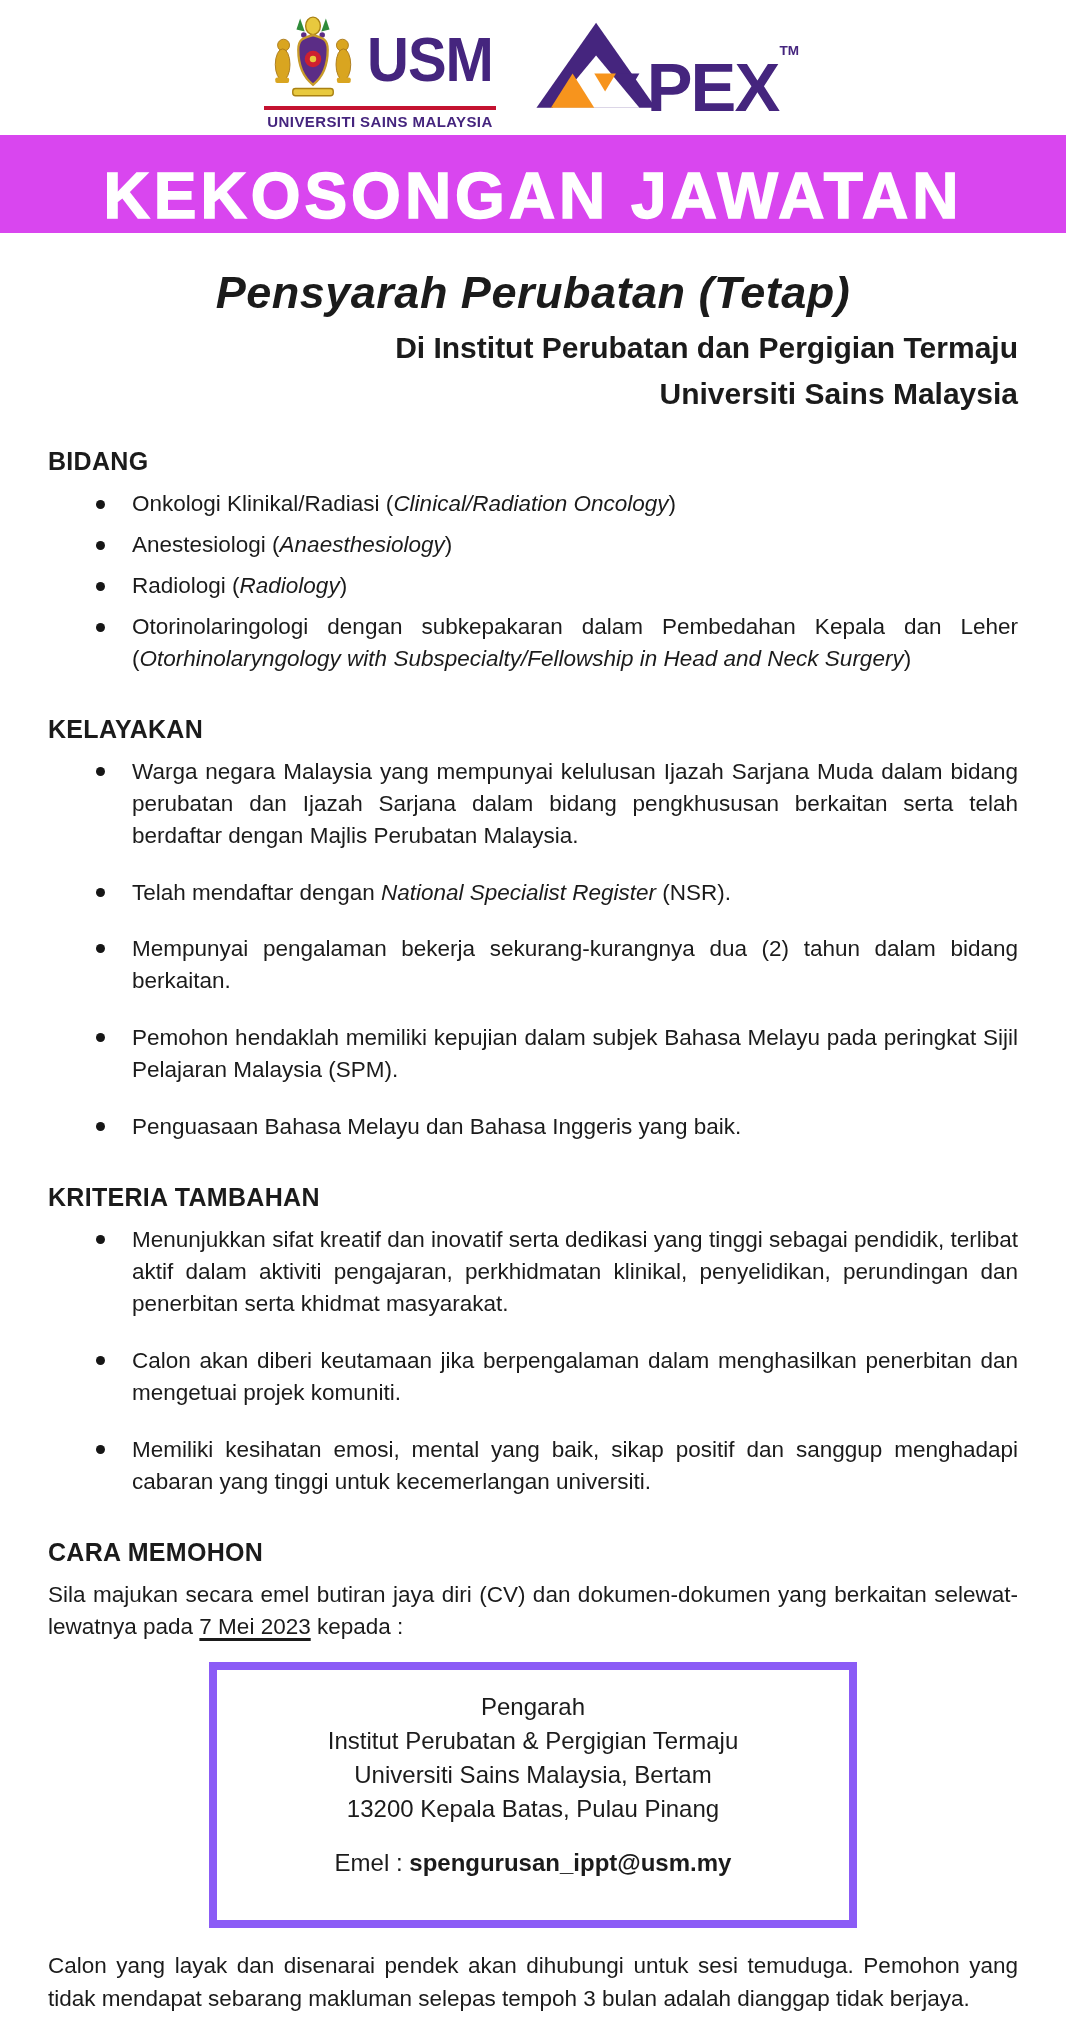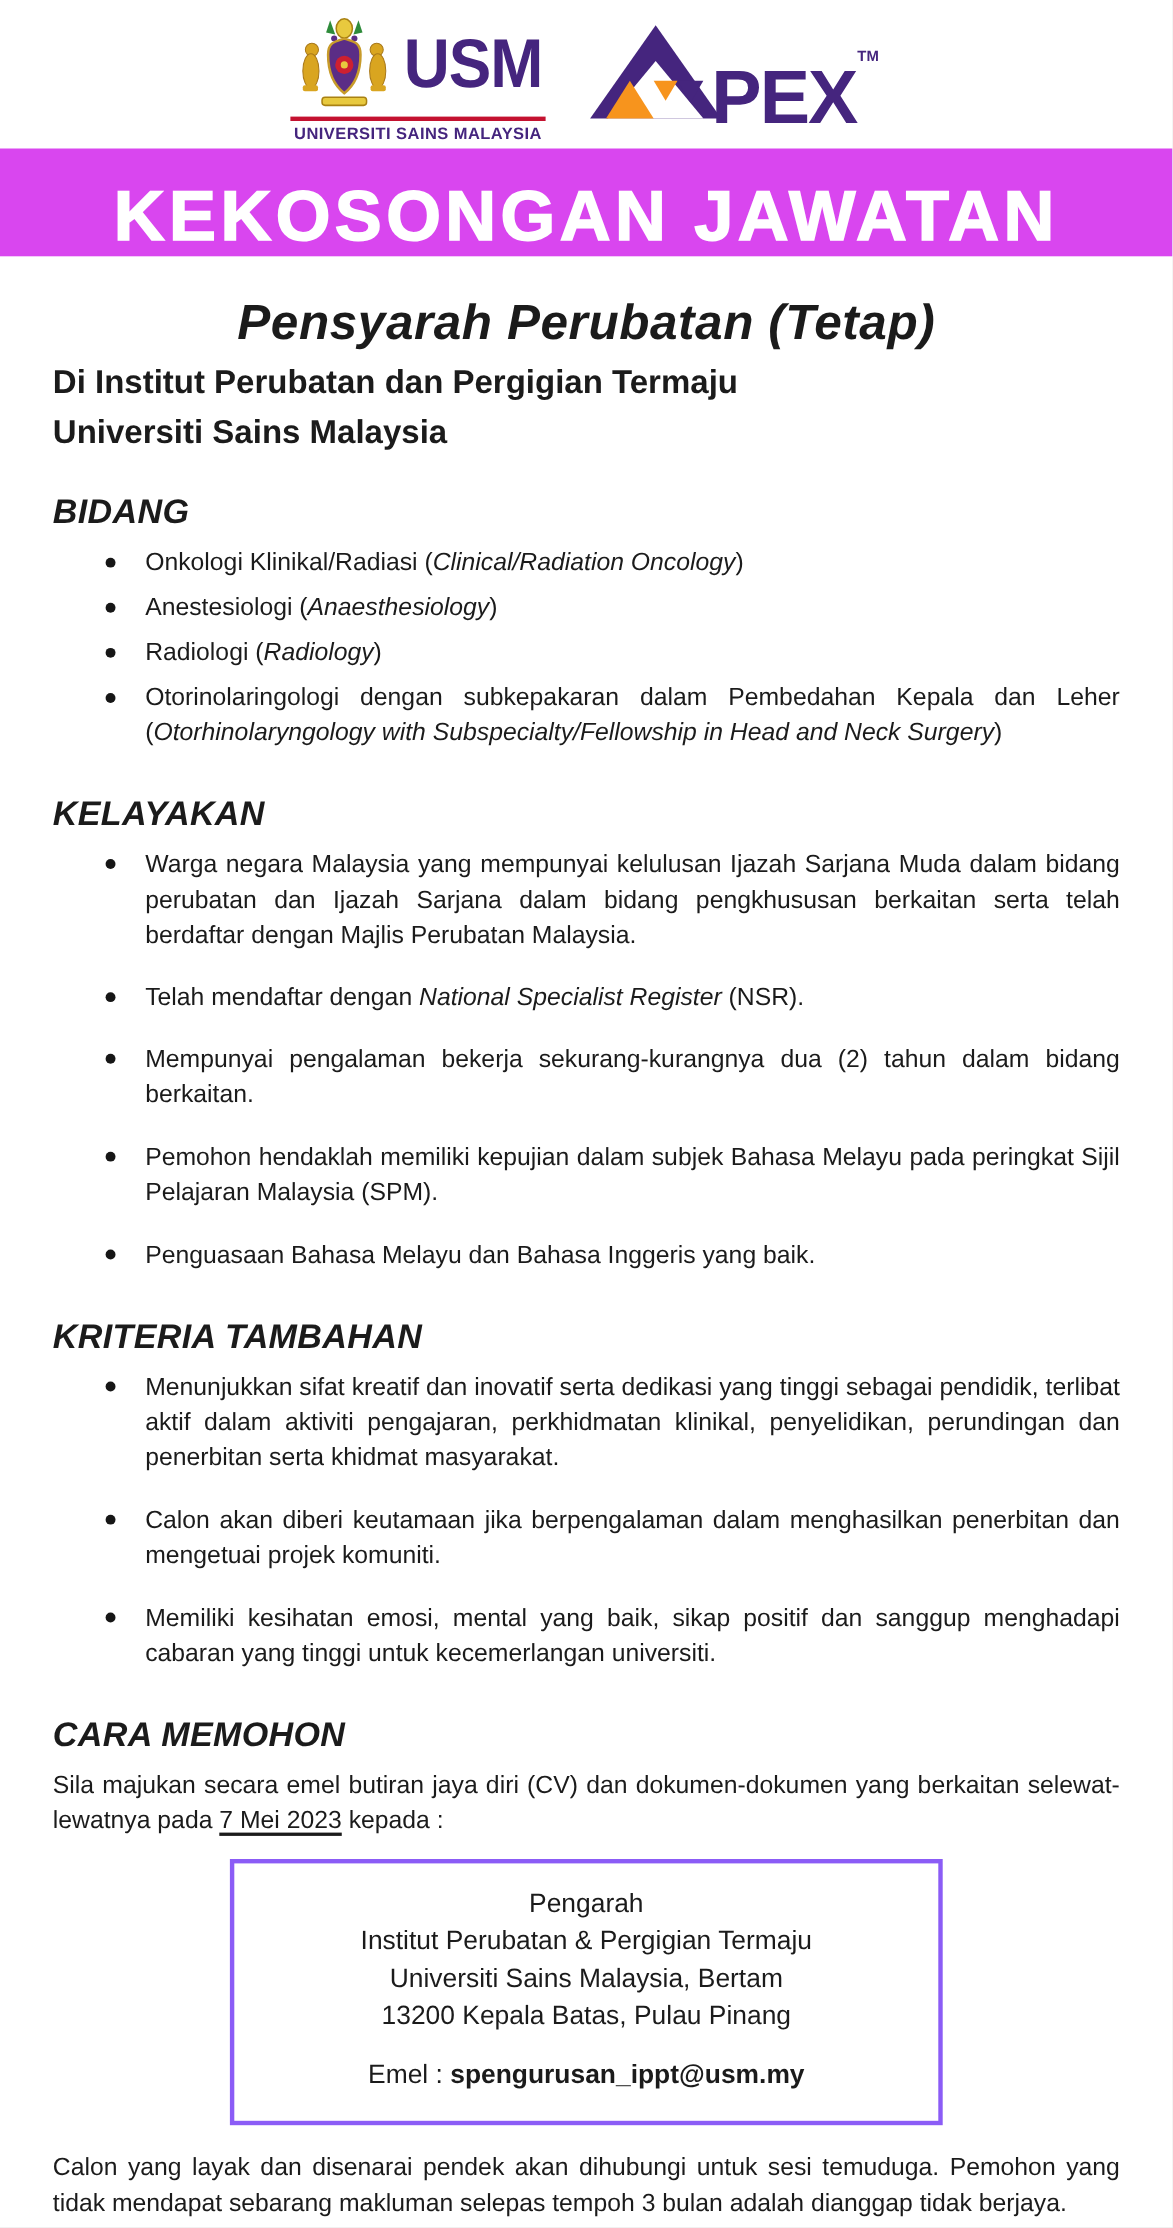--- a/index.html
+++ b/index.html
@@ -66,34 +66,33 @@
   
   h1 {
     margin-top: 34px;
     text-align: center;
     font-size: 45px;
     font-weight: 800;
     letter-spacing: 0.5px;
     font-style: italic;
   }
   .subtitle {
-    text-align: left;
+    text-align: right;
     font-size: 30px;
     font-weight: 800;
     margin-top: 12px;
   }
 
   
   .content { padding: 0 48px; }
   h3 {
-    font-size: 31px;
+    font-size: 25px;
     font-weight: 800;
     letter-spacing: 0.3px;
     margin: 40px 0 12px 0;
-    font-style: italic;
   }
   section.first h3 { margin-top: 36px; }
 
   ul.bullets { list-style: none; }
   ul.bullets li {
     position: relative;
     padding-left: 84px;
     font-size: 22.5px;
     line-height: 1.42;
     text-align: justify;
@@ -120,22 +119,22 @@
     font-size: 22.5px;
     line-height: 1.45;
     text-align: justify;
     margin: 4px 0 18px 0;
   }
 
   
   .contact-box {
     width: 648px;
     margin: 16px auto 22px auto;
-    border: 4px solid #8b5cf6;
-    padding: 20px 12px 24px 12px;
+    border: 8px solid #8b5cf6;
+    padding: 20px 12px 40px 12px;
     text-align: center;
     font-size: 24px;
     line-height: 1.42;
   }
   .contact-box ul { list-style: none; }
   .email-line { margin-top: 20px; font-size: 24px; }
   .email-line strong { font-weight: 800; }
 
   .footer-note {
     font-size: 22.5px;

